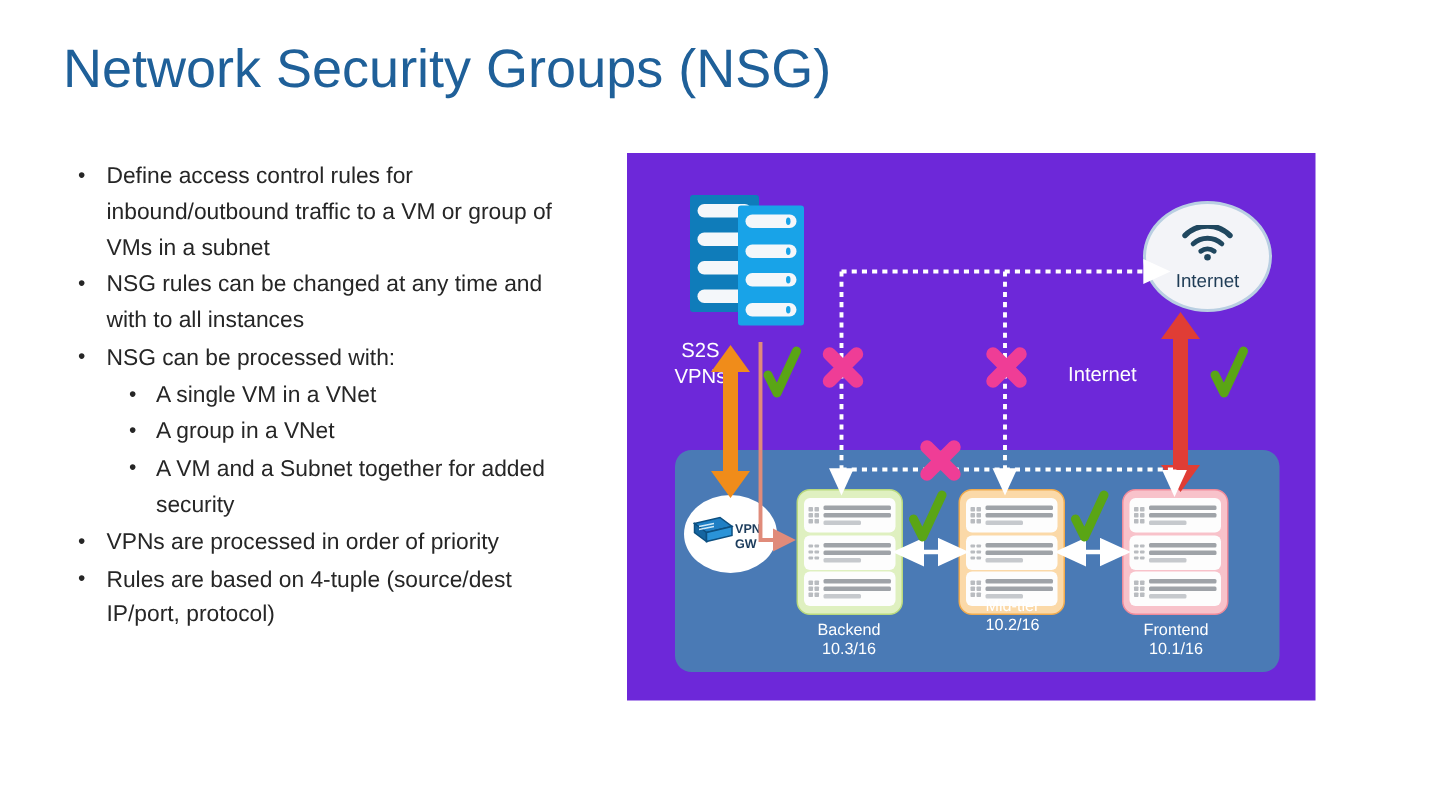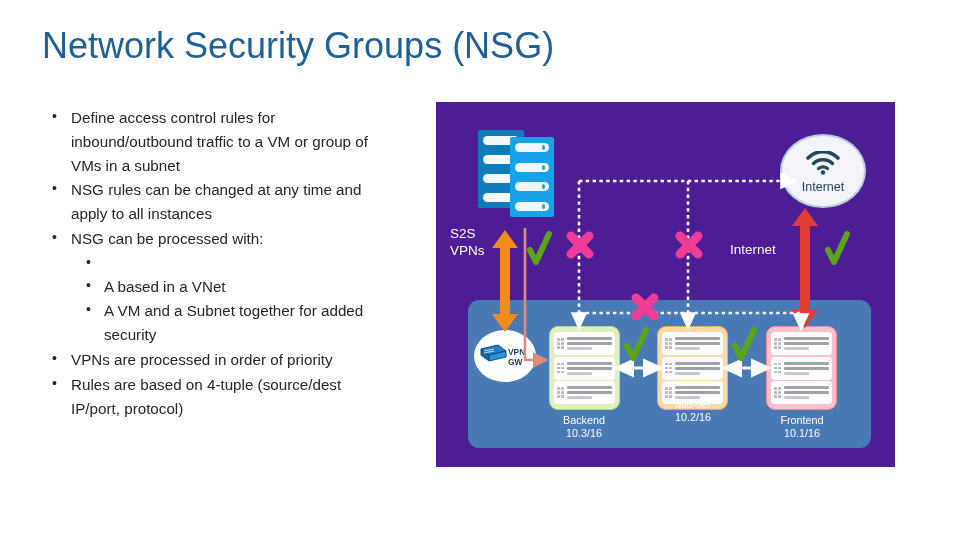--- a/index.html
+++ b/index.html
@@ -47,23 +47,22 @@
   }
   .bl .txt { flex: 1 1 auto; }
   .bl.lvl2 { padding-left: 34px; }
   .bl.lvl2 .dot { width: 18px; }
 
   
   .diagram {
     position: absolute;
     left: 418px; top: 102px;
     width: 459px; height: 365px;
-    background: #4c1d95;
+    background: #6d28d9;
     overflow: hidden;
-    margin-left: 18px;
   }
 
   
   .vnet-box {
     position: absolute;
     left: 32px; top: 198px;
     width: 403px; height: 148px;
     background: #4a7ab5;
     border-radius: 11px;
   }
@@ -165,20 +164,21 @@
   .subnet-label.l3 { left: 318px; top: 312px; }
 
   
   .s2s-label {
     position: absolute;
     left: 14px; top: 124px;
     width: 70px;
     color: #ffffff;
     font-size: 13.5px;
     line-height: 1.25;
+    text-align: center;
   }
   .internet-label {
     position: absolute;
     left: 294px; top: 140px;
     color: #ffffff;
     font-size: 13.5px;
   }
 
   
   .arrow-svg { position: absolute; left: 0; top: 0; width: 459px; height: 365px; pointer-events: none; }
@@ -190,32 +190,33 @@
 
   <div class="slide-title">Network Security Groups (NSG)</div>
 
   <div class="body-list">
     <div class="bl">
         <span class="dot">•</span>
         <span class="txt">Define access control rules for inbound/outbound traffic to a VM or group of VMs in a subnet</span>
       </div>
     <div class="bl">
         <span class="dot">•</span>
-        <span class="txt">NSG rules can be changed at any time and apply to all instances</span>
+        <span class="txt">NSG rules can be changed at any time and with to all instances</span>
       </div>
     <div class="bl">
         <span class="dot">•</span>
         <span class="txt">NSG can be processed with:</span>
       </div>
     <div class="bl lvl2">
         <span class="dot">•</span>
+        <span class="txt">A single VM in a VNet</span>
       </div>
     <div class="bl lvl2">
         <span class="dot">•</span>
-        <span class="txt">A based in a VNet</span>
+        <span class="txt">A group in a VNet</span>
       </div>
     <div class="bl lvl2">
         <span class="dot">•</span>
         <span class="txt">A VM and a Subnet together for added security</span>
       </div>
     <div class="bl">
         <span class="dot">•</span>
         <span class="txt">VPNs are processed in order of priority</span>
       </div>
     <div class="bl">

